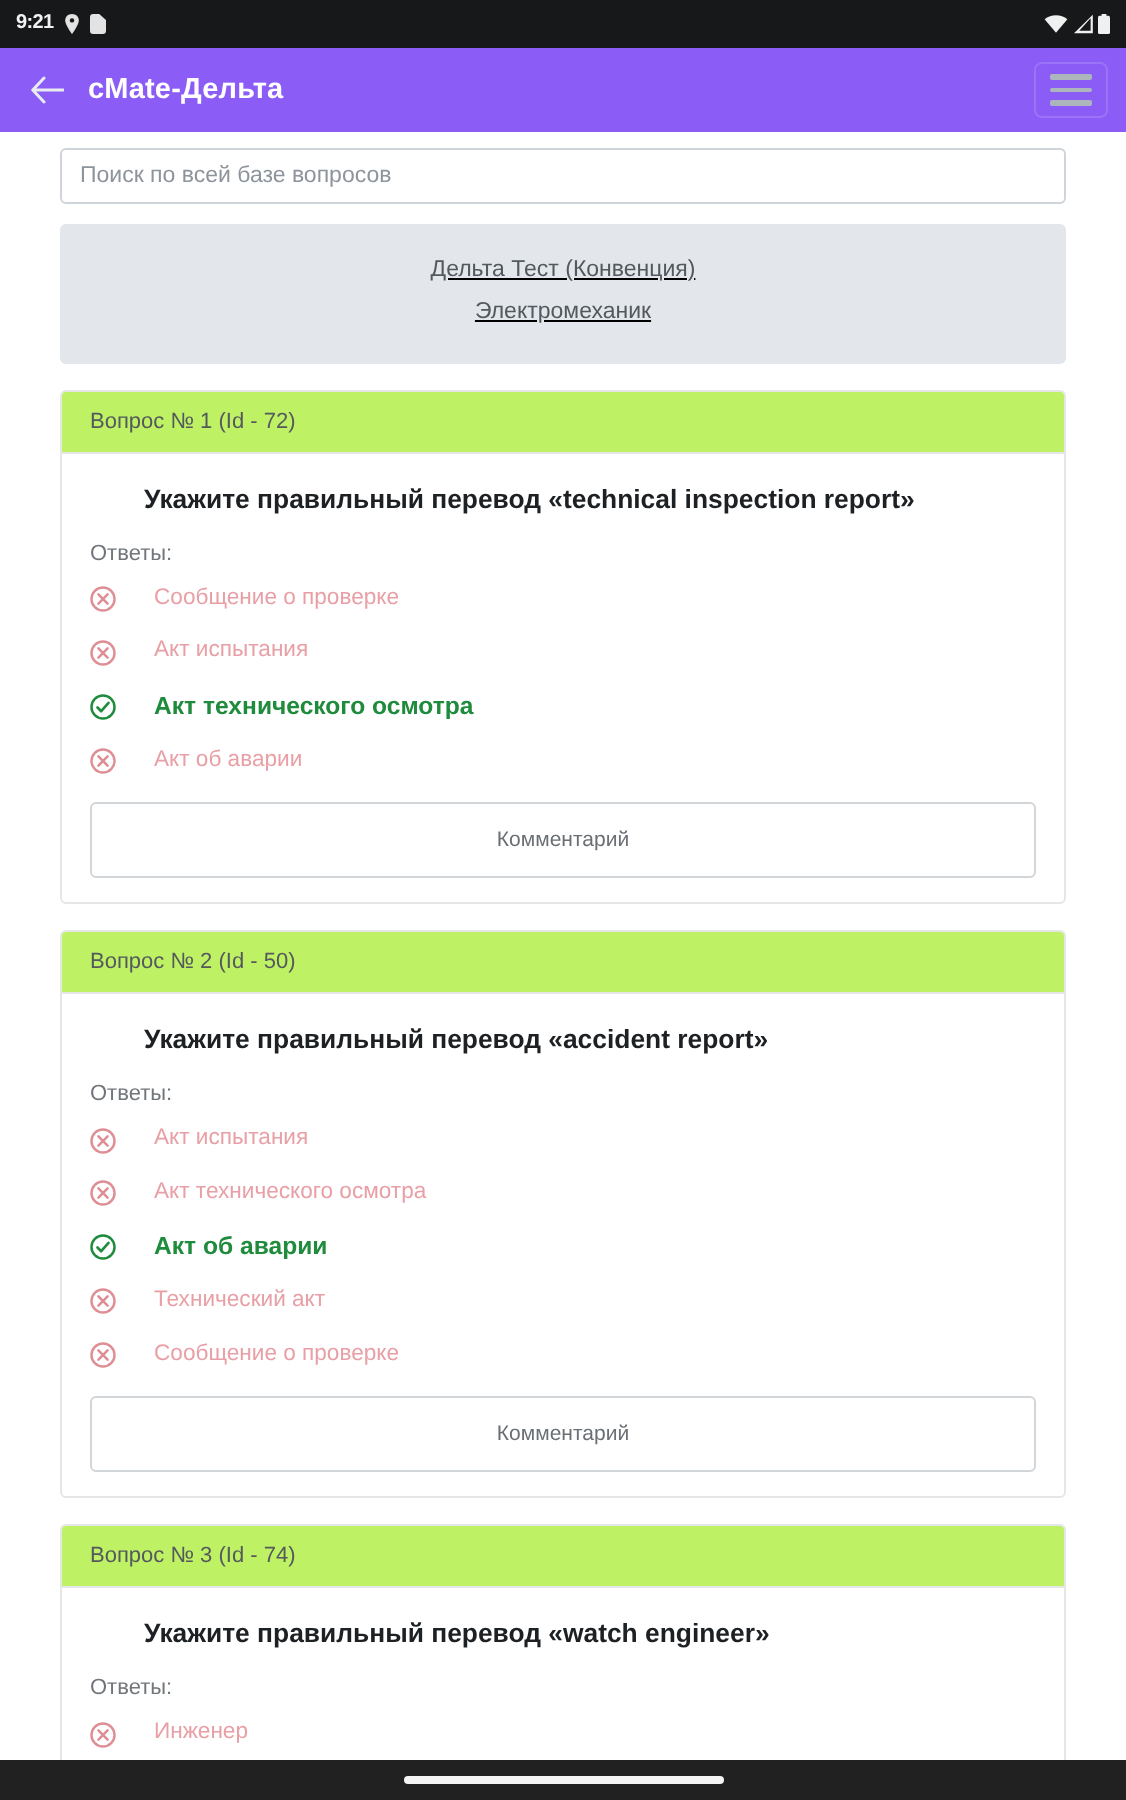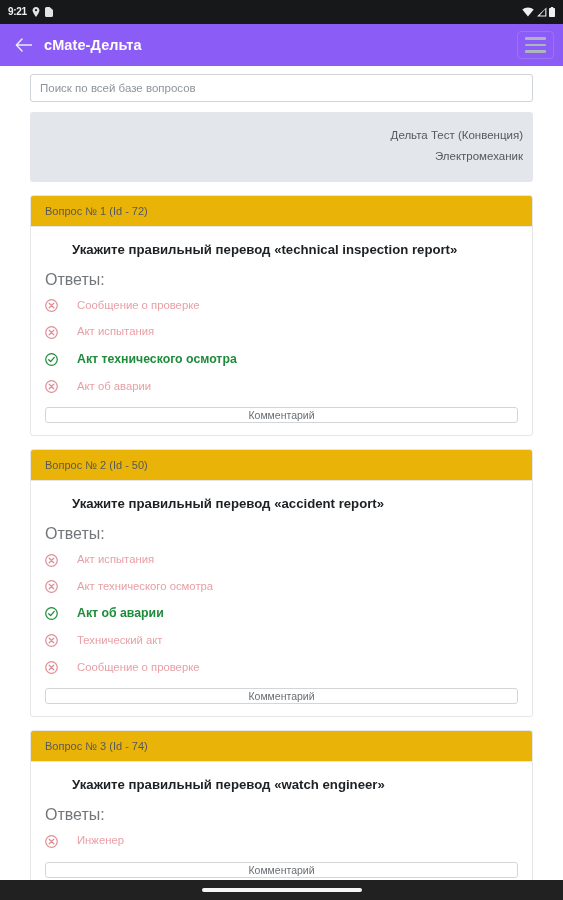--- a/index.html
+++ b/index.html
@@ -114,56 +114,57 @@
     color: #495057;
     padding: 0 9px;
   }
   .search-input::placeholder { color: #8d949b; }
 
   .info-card {
     margin: 10px 22px 0 22px;
     background: #e3e7eb;
     border-radius: 3px;
     padding: 13px 10px 14px 10px;
-    text-align: right;
+    text-align: center;
+    text-decoration: underline;
   }
   .info-line {
     font-size: 11.5px;
     color: #54595e;
     line-height: 1.85;
   }
 
   
   .qcard {
     margin: 13px 22px 0 22px;
     background: #ffffff;
     border: 1px solid #e4e6e8;
     border-radius: 3px;
     overflow: hidden;
   }
   .qcard-header {
-    background: #eab308;
+    background: #bef264;
     border-bottom: 1px solid #e4e6e8;
     padding: 9px 14px;
     font-size: 11px;
     color: #55595d;
   }
   .qcard-body {
     padding: 14px 14px 12px 14px;
   }
   .qtext {
     font-size: 13.2px;
     font-weight: bold;
     color: #1d2124;
     line-height: 1.3;
     margin-bottom: 13px;
     margin-left: 27px;
   }
   .answers-label {
-    font-size: 16px;
+    font-size: 11px;
     color: #71767b;
     margin-bottom: 10px;
   }
   .answer {
     display: flex;
     align-items: center;
     gap: 19px;
     margin-bottom: 13px;
     font-size: 11.3px;
     line-height: 1.2;
@@ -179,21 +180,21 @@
   }
   .ans-icon {
     flex: 0 0 auto;
     width: 13px;
     height: 13px;
     display: block;
   }
   .comment-btn {
     display: block;
     width: 100%;
-    height: 16px;
+    height: 38px;
     background: #ffffff;
     border: 1px solid #d3d6d9;
     border-radius: 3px;
     font-family: "Liberation Sans", sans-serif;
     font-size: 10.5px;
     color: #6a6f74;
     cursor: pointer;
     margin-top: 2px;
     text-align: center;
   }

